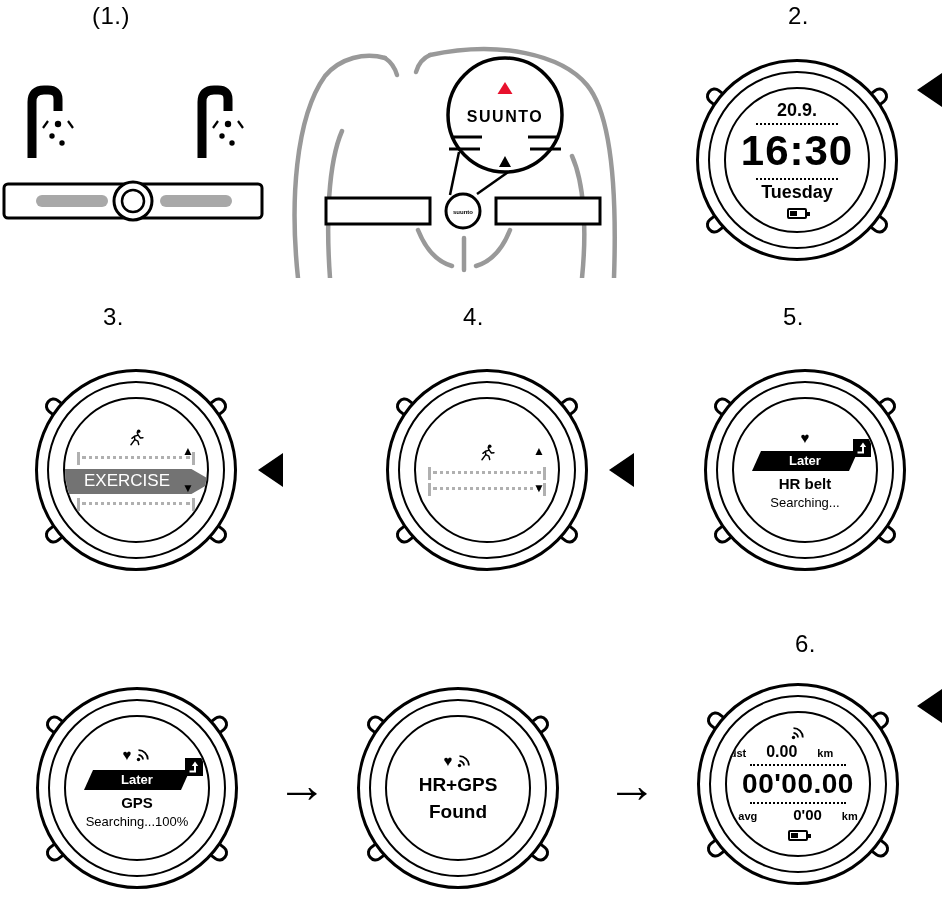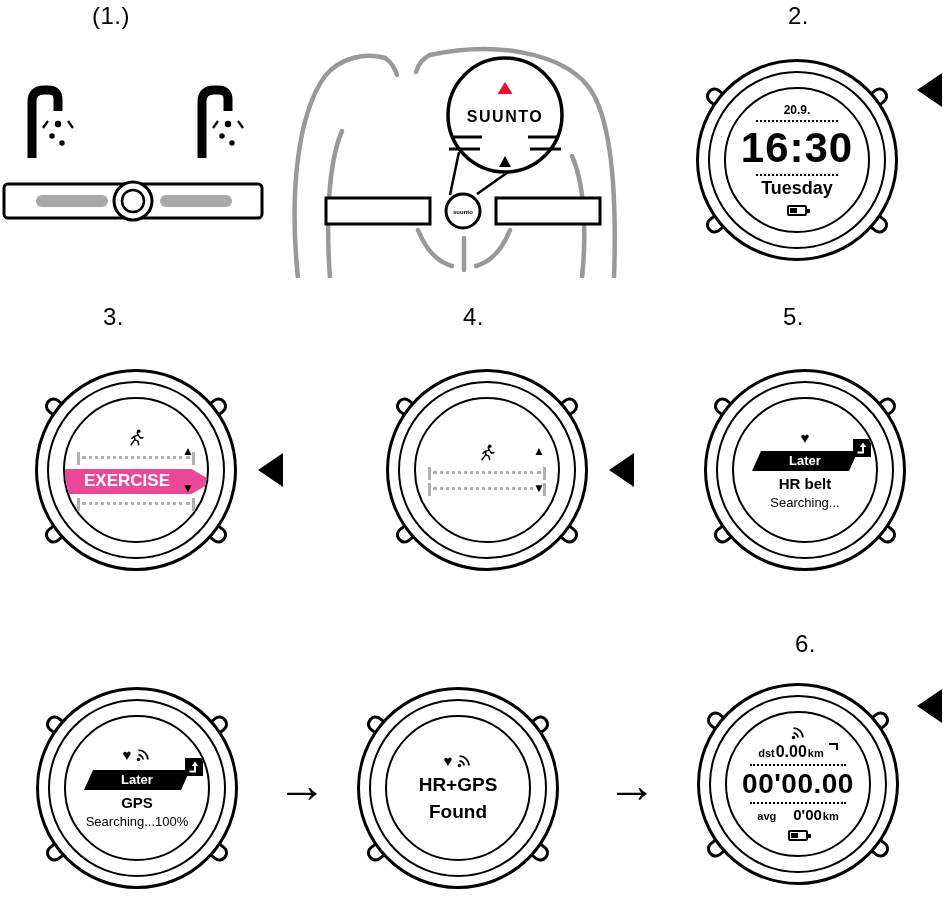--- a/index.html
+++ b/index.html
@@ -18,53 +18,53 @@
   .screen { position:absolute; inset:25px; border:2.5px solid #000; border-radius:50%; overflow:hidden;
             display:flex; flex-direction:column; align-items:center; justify-content:center;
             gap:3px; text-align:center; line-height:1.1; }
 
   .press-arrow { position:absolute; width:0; height:0; border-top:17px solid transparent;
                  border-bottom:17px solid transparent; border-right:25px solid #000; }
   .flow-arrow { position:absolute; font-size:50px; font-weight:bold; line-height:1; }
 
   
   .dotsep { border-top:2.5px dotted #000; width:82px; flex:none; }
-  .wt-date { font-size:12px; font-weight:bold; }
+  .wt-date { font-size:18px; font-weight:bold; }
   .wt-time { font-size:42px; font-weight:bold; letter-spacing:1px; }
   .wt-day  { font-size:18px; font-weight:bold; }
   .battery { position:relative; width:20px; height:11px; border:2px solid #000; border-radius:2px; margin-top:3px; flex:none; }
   .battery::before { content:""; position:absolute; left:1px; top:1px; bottom:1px; width:7px; background:#000; }
   .battery::after  { content:""; position:absolute; right:-5px; top:2px; width:3px; height:4px; background:#000; }
 
   
   .runner-icon { margin-bottom:3px; flex:none; }
   .bracket { width:118px; height:13px; border-left:3px solid #b0b0b0; border-right:3px solid #b0b0b0; position:relative; flex:none; }
   .bracket::after { content:""; position:absolute; left:2px; right:2px; top:4px; border-top:3px dotted #b0b0b0; }
-  .ban-arrow { width:154px; height:25px; background:#ec4899; color:#fff; flex:none; margin:1px 0;
+  .ban-arrow { width:154px; height:25px; background:#737373; color:#fff; flex:none; margin:1px 0;
                clip-path:polygon(0 0,86% 0,100% 50%,86% 100%,0 100%);
                display:flex; align-items:center; justify-content:center; padding-right:18px;
-               font-weight:bold; font-size:17px; }
+               font-weight:normal; font-size:17px; }
   .nav-up   { position:absolute; right:13px; top:46px; font-size:12px; }
   .nav-down { position:absolute; right:13px; bottom:46px; font-size:12px; }
 
   
   .heart { font-size:15px; line-height:1; }
   .icons-row { display:flex; align-items:flex-end; gap:5px; margin-bottom:2px; }
   .later-wrap { position:relative; margin:3px 0 2px; flex:none; }
   .ban-later { width:106px; height:20px; background:#000; color:#fff; font-size:13px; font-weight:bold;
                display:flex; align-items:center; justify-content:center;
                clip-path:polygon(9px 0,100% 0,calc(100% - 9px) 100%,0 100%); }
   .skip-icon { position:absolute; right:-13px; top:-12px; width:18px; height:18px; background:#000;
                display:flex; align-items:center; justify-content:center; }
   .big-title { font-size:15px; font-weight:bold; }
   .status { font-size:13px; }
   .found-title { font-size:19px; font-weight:bold; line-height:1.25; }
 
   
-  .tm-row { display:flex; align-items:baseline; gap:1px; font-size:11px; font-weight:bold; }
+  .tm-row { display:flex; align-items:baseline; gap:20px; font-size:11px; font-weight:bold; }
   .tm-val { font-size:16px; font-weight:bold; }
   .avg-val { font-size:15px; font-weight:bold;margin-left:16px; }
   .tm-corner { width:9px; height:7px; border-top:2.5px solid #000; border-right:2.5px solid #000;
                margin-left:4px; align-self:flex-start; }
   .tm-big { font-size:28px; font-weight:bold; letter-spacing:.5px; }
   .tm-sep { border-top:2px dotted #000; width:96px; flex:none; }
 </style>
 </head>
 <body>
 

